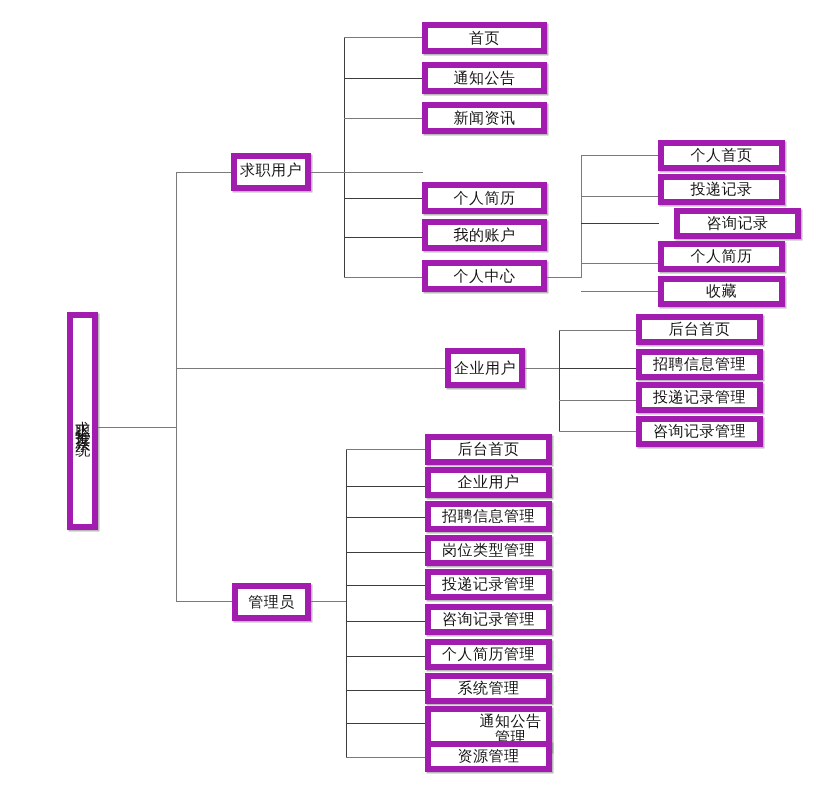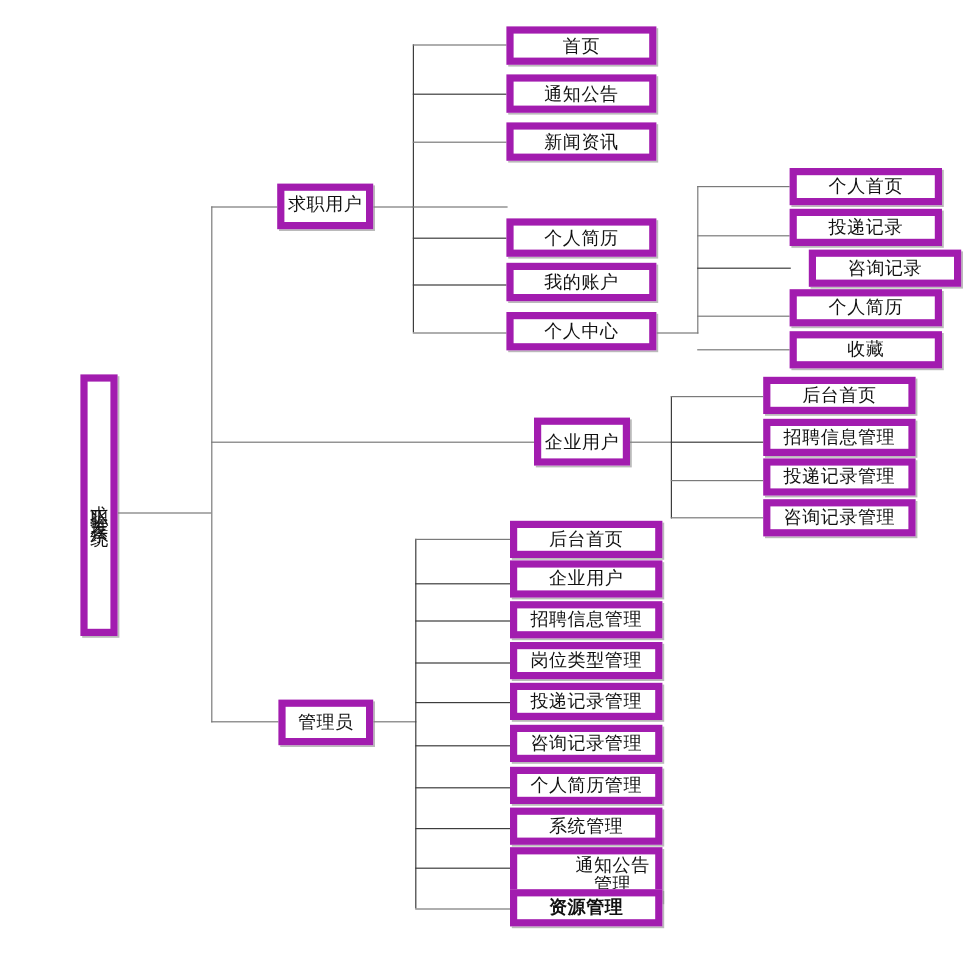--- a/index.html
+++ b/index.html
@@ -148,16 +148,16 @@
 
   <div class="node" style="left:425px;top:639px;width:127px;height:31px;">个人简历管理</div>
   <div class="ln h dark" style="left:346px;top:656px;width:80px;"></div>
 
   <div class="node" style="left:425px;top:673px;width:127px;height:31px;">系统管理</div>
   <div class="ln h dark" style="left:346px;top:690px;width:80px;"></div>
 
   <div class="node" style="left:425px;top:706px;width:127px;height:46px;padding-left:44px;">通知公告管理</div>
   <div class="ln h dark" style="left:346px;top:723px;width:80px;"></div>
 
-  <div class="node" style="left:425px;top:741px;width:127px;height:31px;font-weight:bold;">资源管理</div>
+  <div class="node" style="left:425px;top:741px;width:127px;height:31px;">资源管理</div>
   <div class="ln h" style="left:346px;top:757px;width:80px;"></div>
 
 </div>
 
 </body></html>

